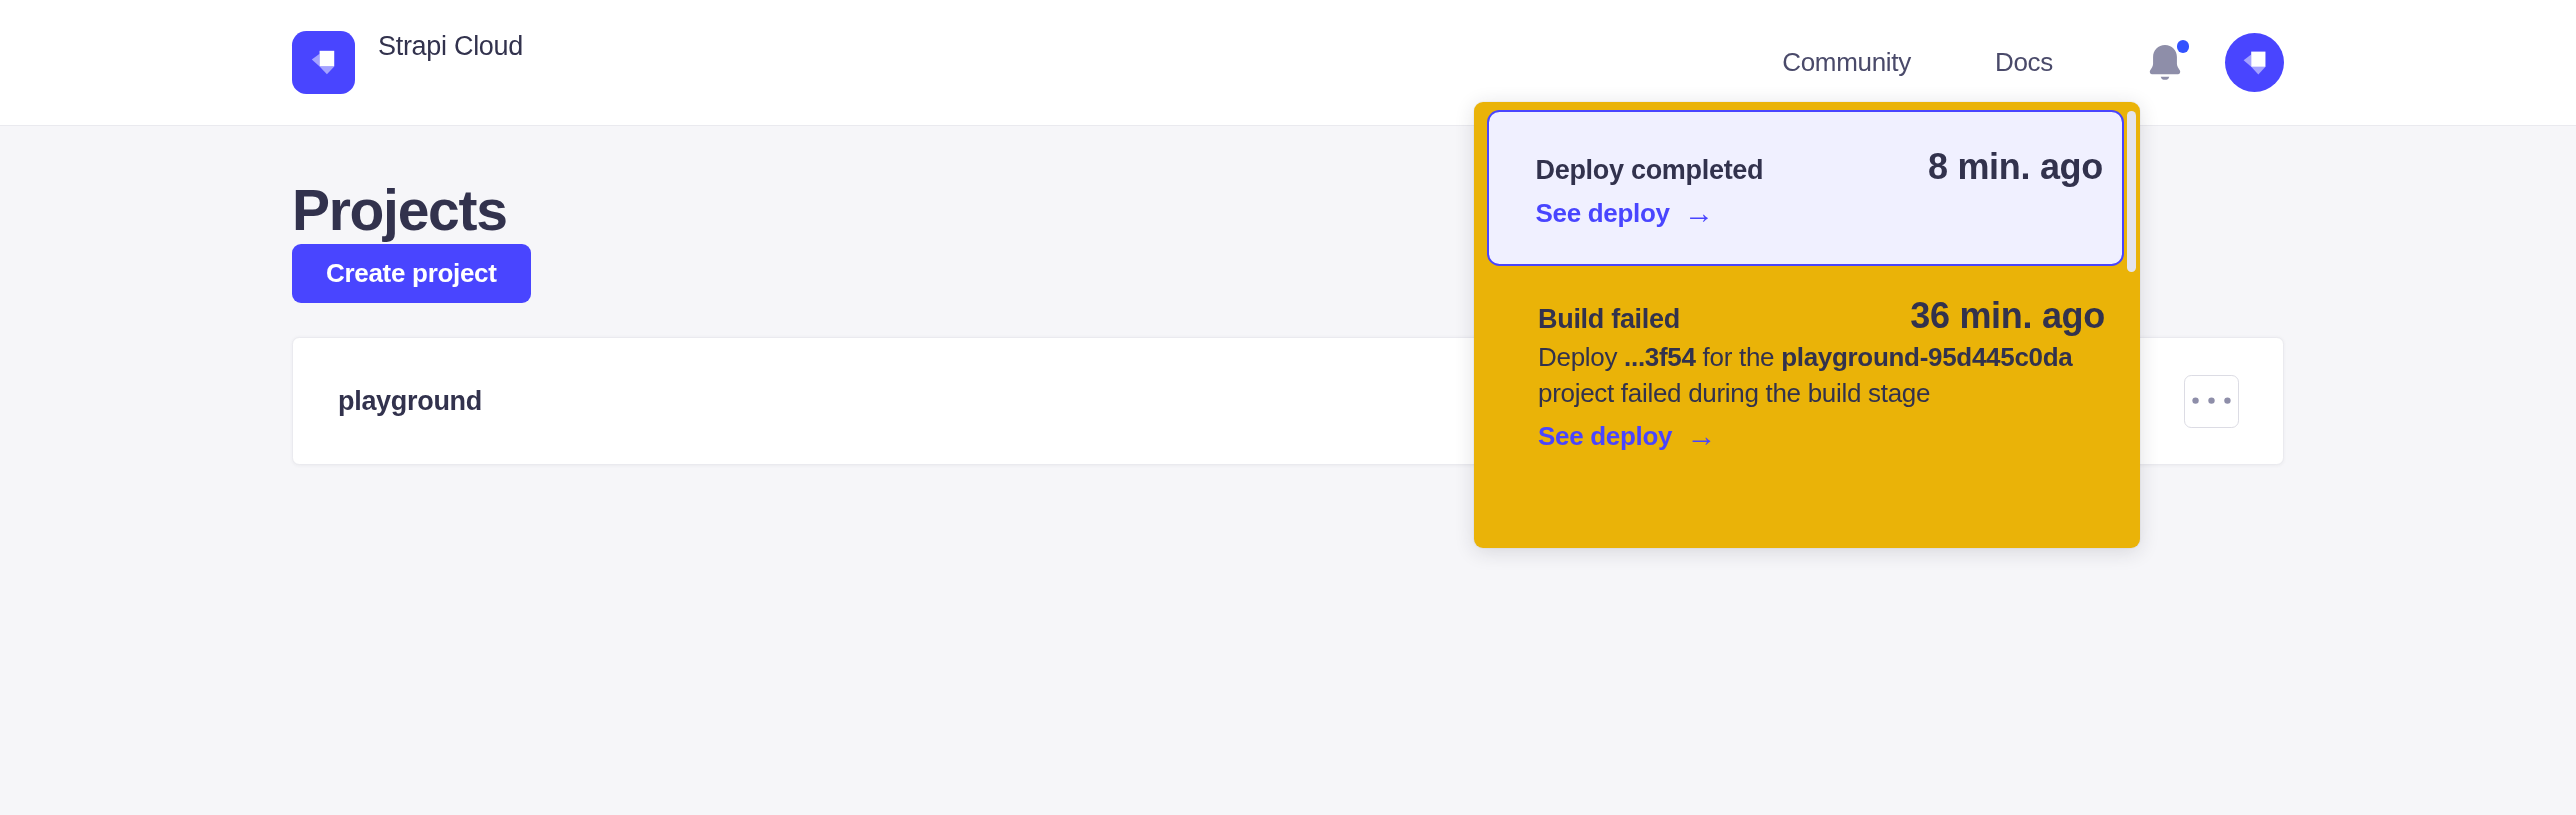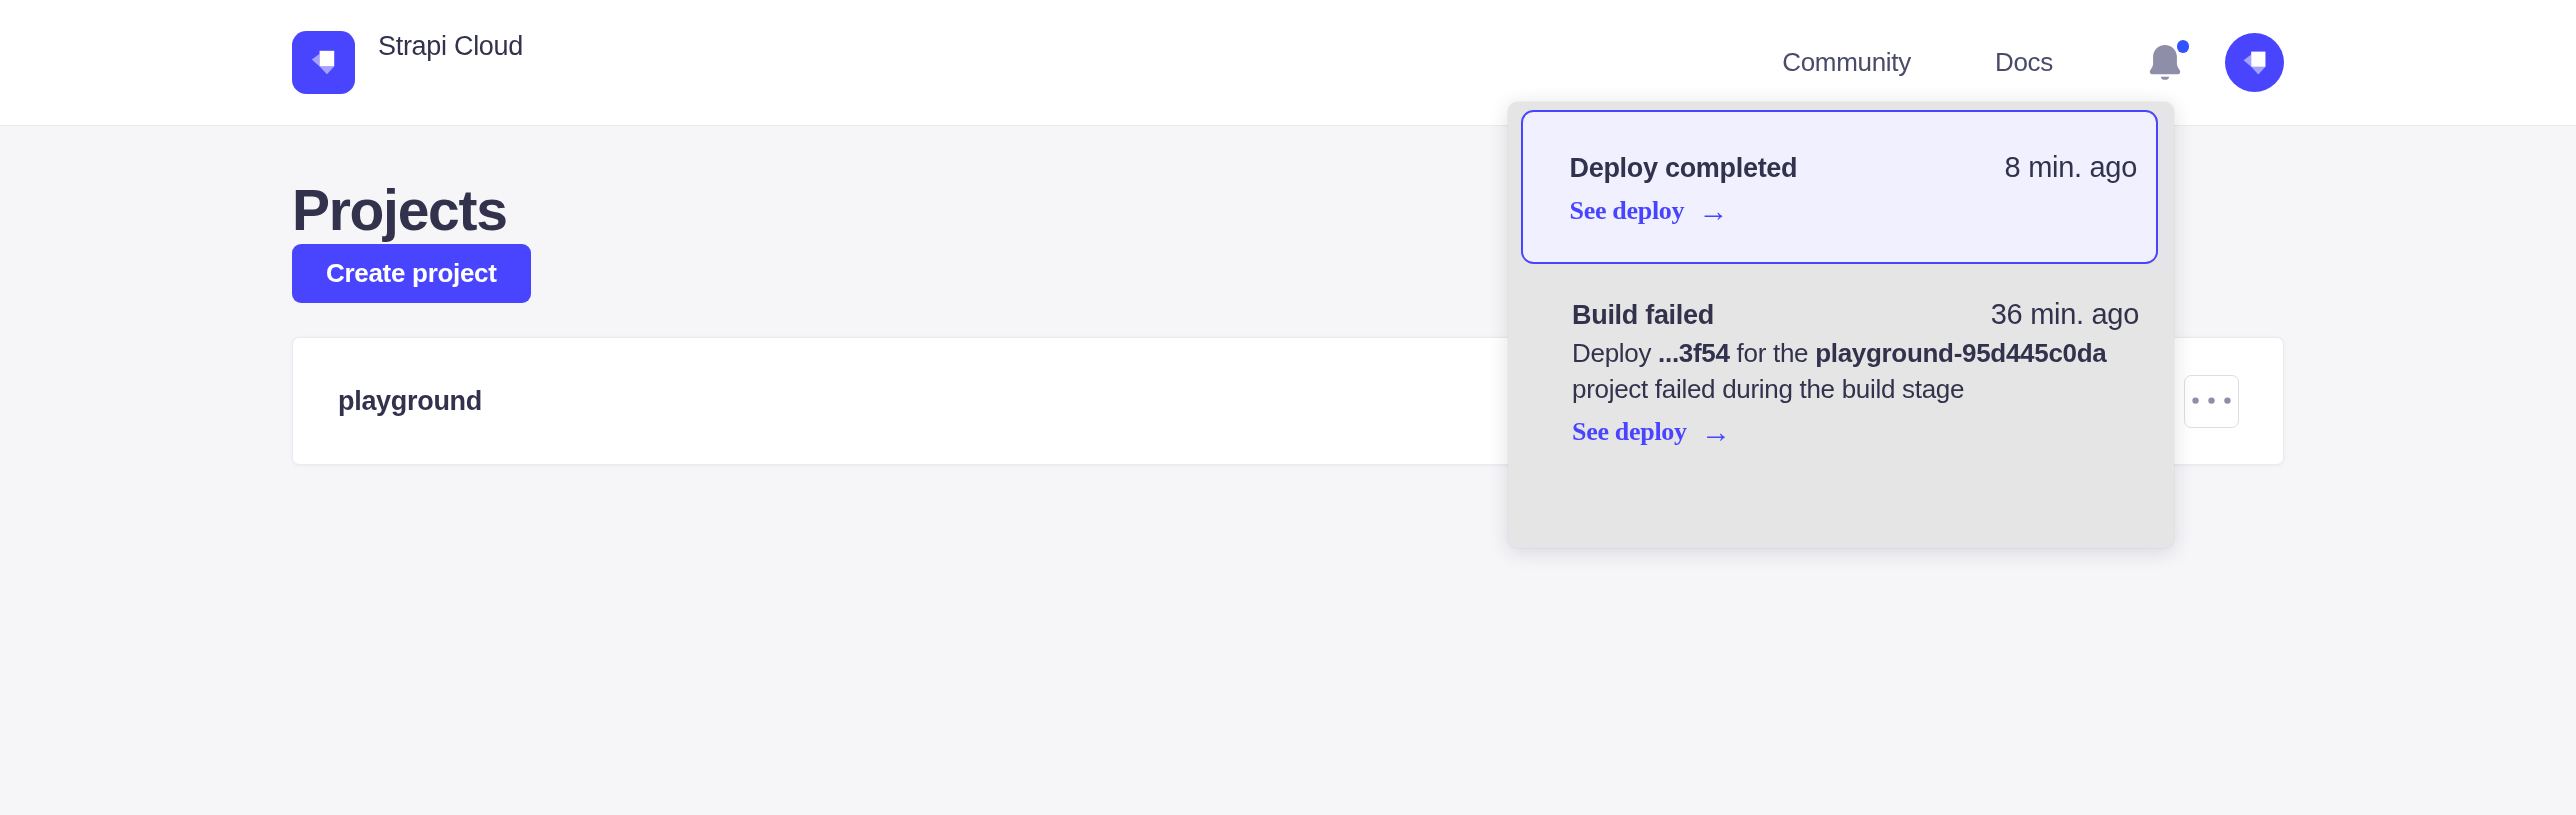--- a/index.html
+++ b/index.html
@@ -43,36 +43,36 @@
     padding:0 44px 0 45px; box-shadow:0 0.9px 3.6px rgba(33,33,52,0.05); cursor:pointer;
   }
   .project-name { font-size:27px; font-weight:700; color:#32324D;text-align:right; }
   .more-btn {
     width:55px; height:53px; background:#FFFFFF; border:0.9px solid #DCDCE4; border-radius:7.2px;
     display:flex; align-items:center; justify-content:center; cursor:pointer;
   }
 
   
   .dropdown {
-    position:absolute; left:1508px; top:102px; width:666px; height:446px;
-    background:#e5e5e5; border-radius:9px; z-index:50;
+    position:absolute; left:1474px; top:102px; width:666px; height:446px;
+    background:#eab308; border-radius:9px; z-index:50;
     box-shadow:0 3.6px 20px rgba(33,33,52,0.14), 0 0 0 0.9px rgba(33,33,52,0.03);
   }
   .scroll-thumb { position:absolute; right:3.6px; top:9px; width:9px; height:161px; border-radius:4.5px; background:#E4E4EA; }
   .notif-sel {
     margin:8px 16px 0 12.5px; background:#F0F0FF; border:2.7px solid #4945FF; border-radius:12.5px;
     padding:37px 19px 33px 47px; cursor:pointer;
   }
   .notif-plain { padding:32px 35px 24px 64px; cursor:pointer; }
   .notif-title-row { display:flex; justify-content:space-between; align-items:baseline; line-height:36px; }
   .notif-title { font-size:27px; font-weight:700; color:#32324D; }
-  .notif-time { font-size:29px; font-weight:400; color:#32324D; }
+  .notif-time { font-size:36px; font-weight:700; color:#32324D; }
   .notif-body { font-size:26px; line-height:36px; color:#32324D; margin-top:1.8px; }
   .notif-body .b { font-weight:700; }
-  .see-deploy { margin-top:7.2px; display:flex; align-items:center; gap:14.3px; color:#4945FF; font-size:26px; font-weight:700; line-height:36px; cursor:pointer; width:max-content;font-family:Liberation Serif, serif; }
+  .see-deploy { margin-top:7.2px; display:flex; align-items:center; gap:14.3px; color:#4945FF; font-size:26px; font-weight:700; line-height:36px; cursor:pointer; width:max-content; }
   .see-deploy .arrow { font-size:30px; font-weight:400; line-height:36px; }
 </style>
 </head>
 <body>
 
 <header>
   <div class="container">
     <div class="brand">
       <span class="brand-logo">
         <svg width="39" height="39" viewBox="0 0 40 40">

